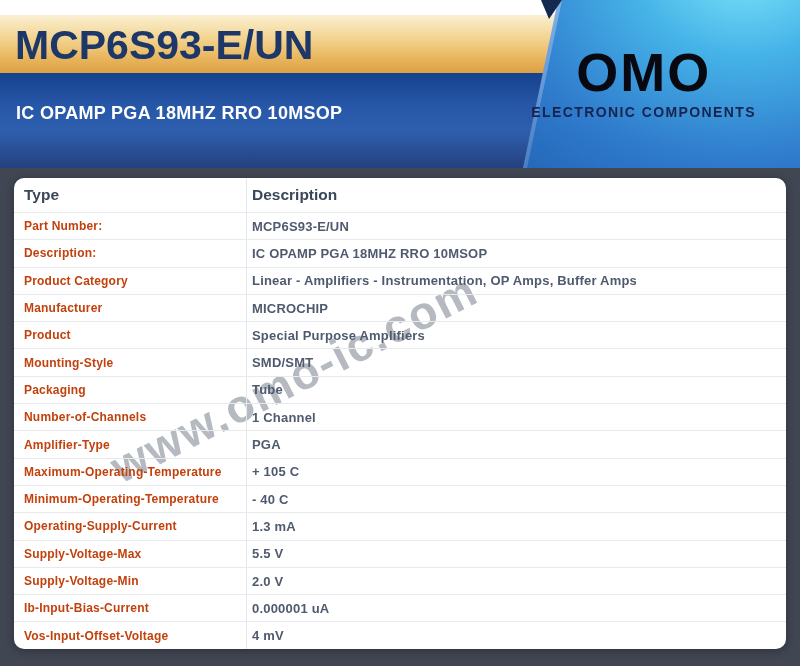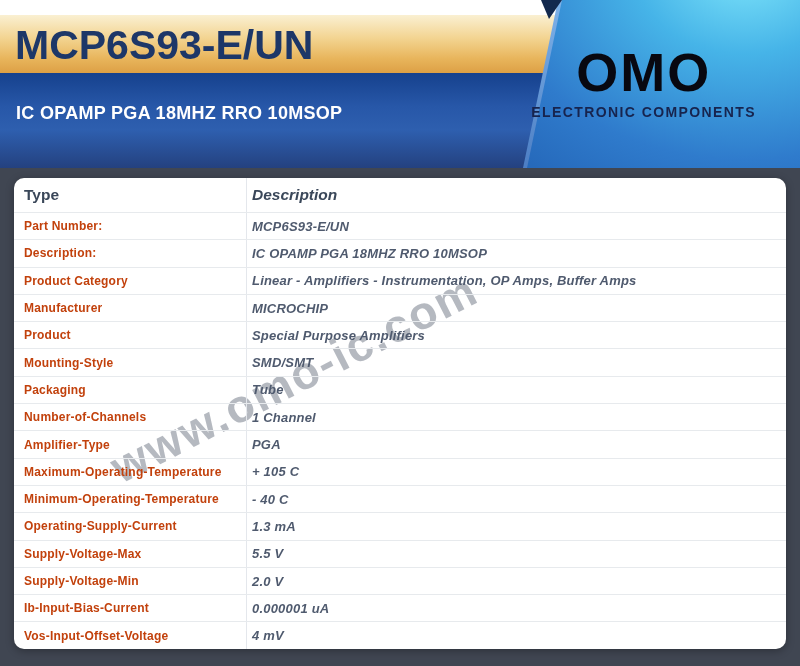--- a/index.html
+++ b/index.html
@@ -44,21 +44,21 @@
     position:absolute;left:40px;top:150px;width:480px;height:100px;z-index:1;
     display:flex;align-items:center;justify-content:center;
     transform:rotate(-27deg);
     font-size:46px;font-weight:bold;letter-spacing:2px;
     color:rgba(120,128,140,.55);white-space:nowrap;pointer-events:none;}
   .spec-table{position:relative;z-index:2;display:flex;flex-direction:column;height:100%;}
   .thead{display:flex;height:34px;align-items:center;}
   .trow{display:flex;height:27.3px;align-items:center;border-top:1px solid #E7EAED;box-sizing:border-box;}
   .cell-type{width:233px;flex:0 0 233px;padding-left:10px;box-sizing:border-box;
     border-right:1px solid #E4E7EC;height:100%;display:flex;align-items:center;}
-  .cell-desc{flex:1;padding-left:5px;display:flex;align-items:center;height:100%;font-style:italic;}
+  .cell-desc{flex:1;padding-left:5px;display:flex;align-items:center;height:100%;}
   .th-text{font-size:15.5px;font-weight:bold;color:#3A4759;}
   .label-text{font-size:12px;font-weight:bold;color:#c2410c;letter-spacing:.2px;}
   .value-text{font-size:13px;font-weight:bold;color:#4F5A6E;letter-spacing:.2px;}
 </style>
 </head>
 <body>
 
 <div class="header">
   <div class="band-white"></div>
   <div class="band-gold"></div>

